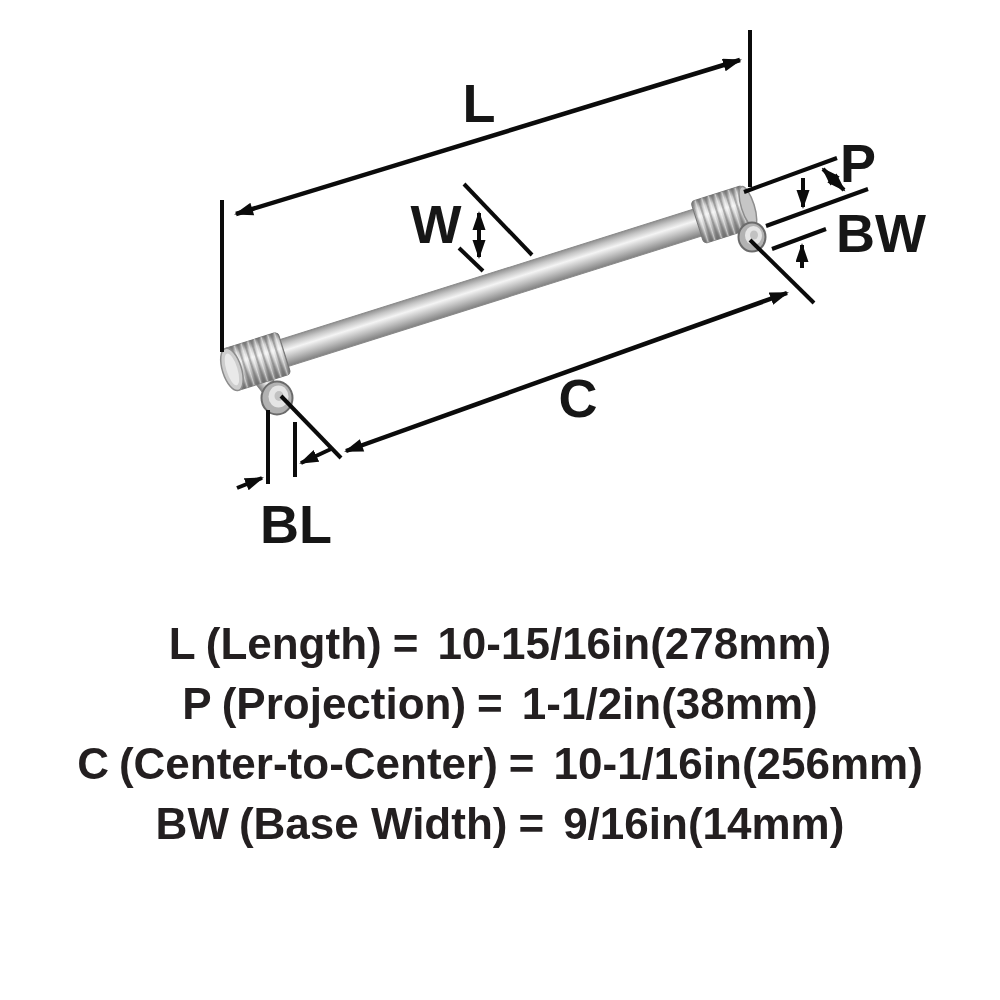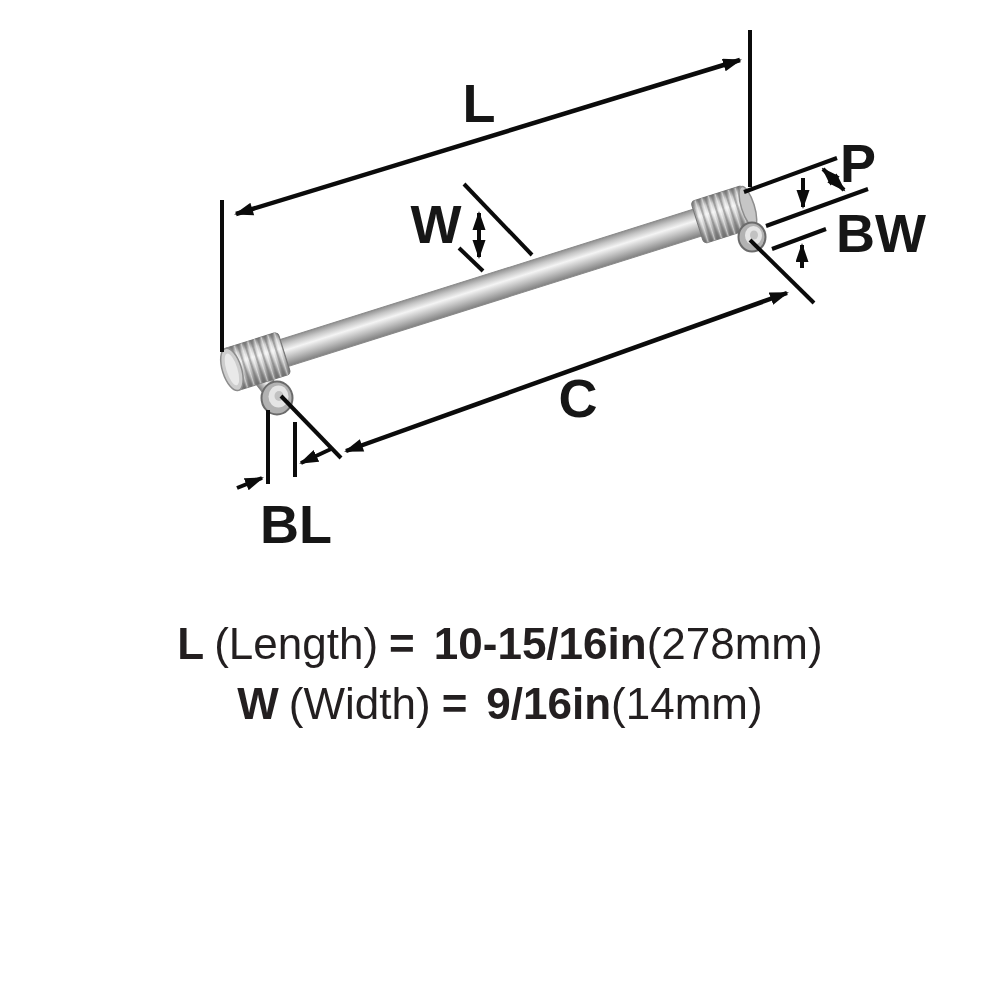--- a/index.html
+++ b/index.html
@@ -3,21 +3,21 @@
 <meta charset="utf-8">
 <style>
   html,body{margin:0;padding:0;background:#ffffff;}
   body{width:1000px;height:1000px;position:relative;overflow:hidden;
        font-family:"Liberation Sans", sans-serif;}
   #diagram{position:absolute;top:0;left:0;}
   .dim-label{font-family:"Liberation Sans", sans-serif;font-weight:bold;fill:#161616;}
   #specs{position:absolute;top:614px;left:0;width:1000px;text-align:center;color:#231f20;}
   .spec-row{height:60px;line-height:60px;font-size:44px;white-space:nowrap;}
   .spec-row .b{font-weight:700;}
-  .spec-row .r{font-weight:400;}
+  .spec-row .r{font-weight:700;}
   .spec-row .name{margin:0 11px 0 10px;}
   .spec-row .inch{margin-left:19px;}
 </style>
 </head>
 <body>
 
 <svg id="diagram" width="1000" height="600" viewBox="0 0 1000 600" xmlns="http://www.w3.org/2000/svg">
   <defs>
     <linearGradient id="barGrad" x1="0" y1="0" x2="0" y2="1">
       <stop offset="0" stop-color="#8f8f8f"></stop>
@@ -129,18 +129,20 @@
     <text class="dim-label" x="858" y="182">P</text>
     <text class="dim-label" x="881" y="252">BW</text>
     <text class="dim-label" x="578" y="417">C</text>
     <text class="dim-label" x="296" y="543">BL</text>
   </g>
 </svg>
 
 <div id="specs">
   <div class="spec-row"><span class="b">L</span><span class="r name">(Length)</span><span class="b">=</span><span class="b inch">10-15/16in</span><span class="r">(278mm)</span></div>
 
-  <div class="spec-row"><span class="b">W</span><span class="r name">(Width)</span><span class="b">=</span><span class="b inch">9/16in</span><span class="r">(14mm)</span></div>
+
+  <div class="spec-row"><span class="b">P</span><span class="r name">(Projection)</span><span class="b">=</span><span class="b inch">1-1/2in</span><span class="r">(38mm)</span></div>
+
+  <div class="spec-row"><span class="b">C</span><span class="r name">(Center-to-Center)</span><span class="b">=</span><span class="b inch">10-1/16in</span><span class="r">(256mm)</span></div>
 
 
-
-
+  <div class="spec-row"><span class="b">BW</span><span class="r name">(Base Width)</span><span class="b">=</span><span class="b inch">9/16in</span><span class="r">(14mm)</span></div>
 </div>
 
 </body></html>

